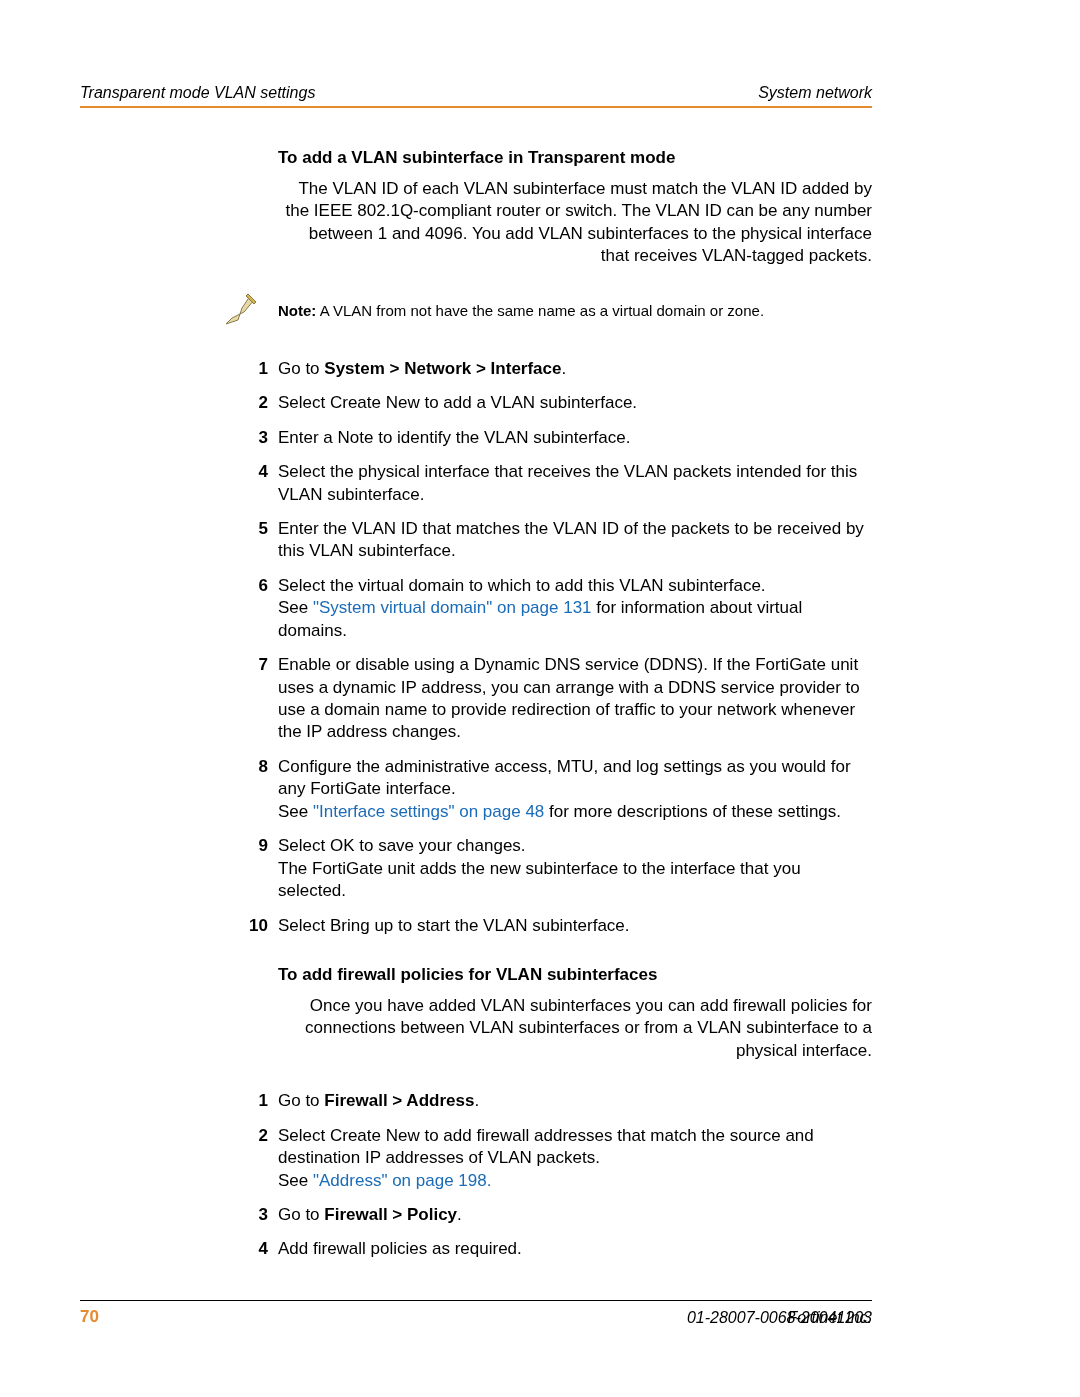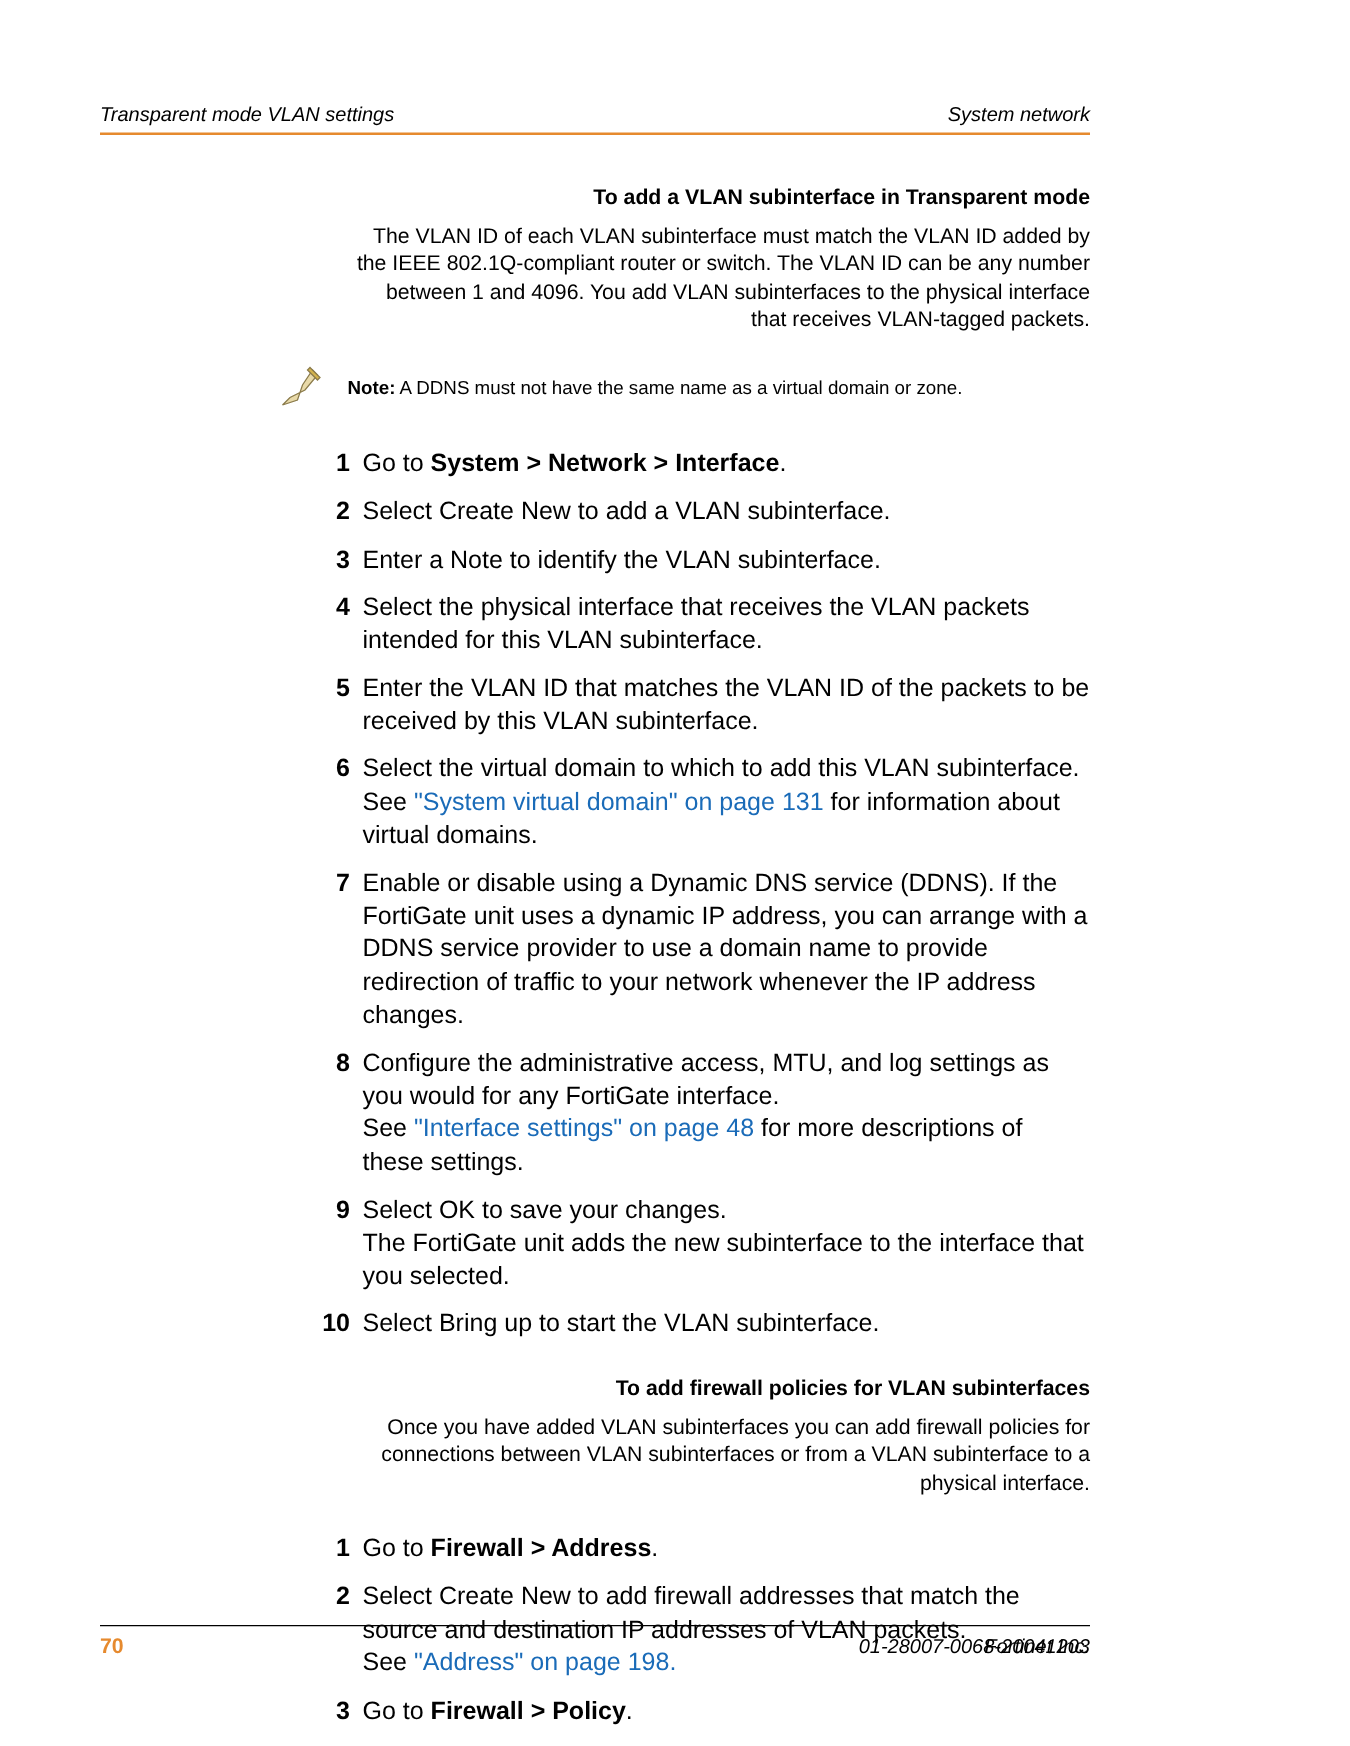--- a/index.html
+++ b/index.html
@@ -27,21 +27,20 @@
     border-bottom: 2px solid #e68a2e;
     margin-bottom: 40px;
   }
   .content {
     padding-left: 198px;
   }
   .section-title {
     font-weight: bold;
     font-size: 17px;
     margin: 0 0 10px 0;
-    text-align: right;
   }
   .para {
     font-size: 17px;
     line-height: 1.32;
     margin: 0 0 28px 0;
     text-align: right;
   }
   .note-row {
     margin-left: -58px;
     display: flex;
@@ -66,23 +65,23 @@
   ol.steps {
     list-style: none;
     padding: 0;
     margin: 0 0 28px 0;
     counter-reset: step;
   }
   ol.steps > li {
     counter-increment: step;
     position: relative;
     padding-left: 0;
-    margin-left: 12px;
+    margin-left: 0;
     margin-bottom: 12px;
-    font-size: 20px;
+    font-size: 17px;
     line-height: 1.32;
   }
   ol.steps > li::before {
     content: counter(step);
     position: absolute;
     left: -36px;
     top: 0;
     font-weight: bold;
     width: 26px;
     text-align: right;
@@ -146,21 +145,21 @@
     <p class="section-title">To add a VLAN subinterface in Transparent mode</p>
 
     <p class="para">The VLAN ID of each VLAN subinterface must match the VLAN ID added by the IEEE 802.1Q-compliant router or switch. The VLAN ID can be any number between 1 and 4096. You add VLAN subinterfaces to the physical interface that receives VLAN-tagged packets.</p>
 
     <div class="note-row">
       <svg class="note-icon" viewBox="0 0 40 40">
         <path d="M6 34 L18 30 L22 18 L30 6 L34 10 L24 22 L12 28 Z" fill="#e8d9a8" stroke="#8a7a4a" stroke-width="1"></path>
         <path d="M28 4 L36 12 L34 14 L26 6 Z" fill="#d4b24c" stroke="#8a7a4a" stroke-width="1"></path>
       </svg>
       <div class="note-text">
-        <span class="bold">Note:</span><span> A DDNS must not have the same name as a virtual domain or zone.</span>
+        <span class="bold">Note:</span><span> A VLAN from not have the same name as a virtual domain or zone.</span>
       </div>
     </div>
 
     <ol class="steps">
       <li>
         <span>Go to </span><span class="bold">System &gt; Network &gt; Interface</span><span>.</span>
       </li>
       <li>Select Create New to add a VLAN subinterface.</li>
       <li>Enter a Note to identify the VLAN subinterface.</li>
       <li>Select the physical interface that receives the VLAN packets intended for this VLAN subinterface.</li>

